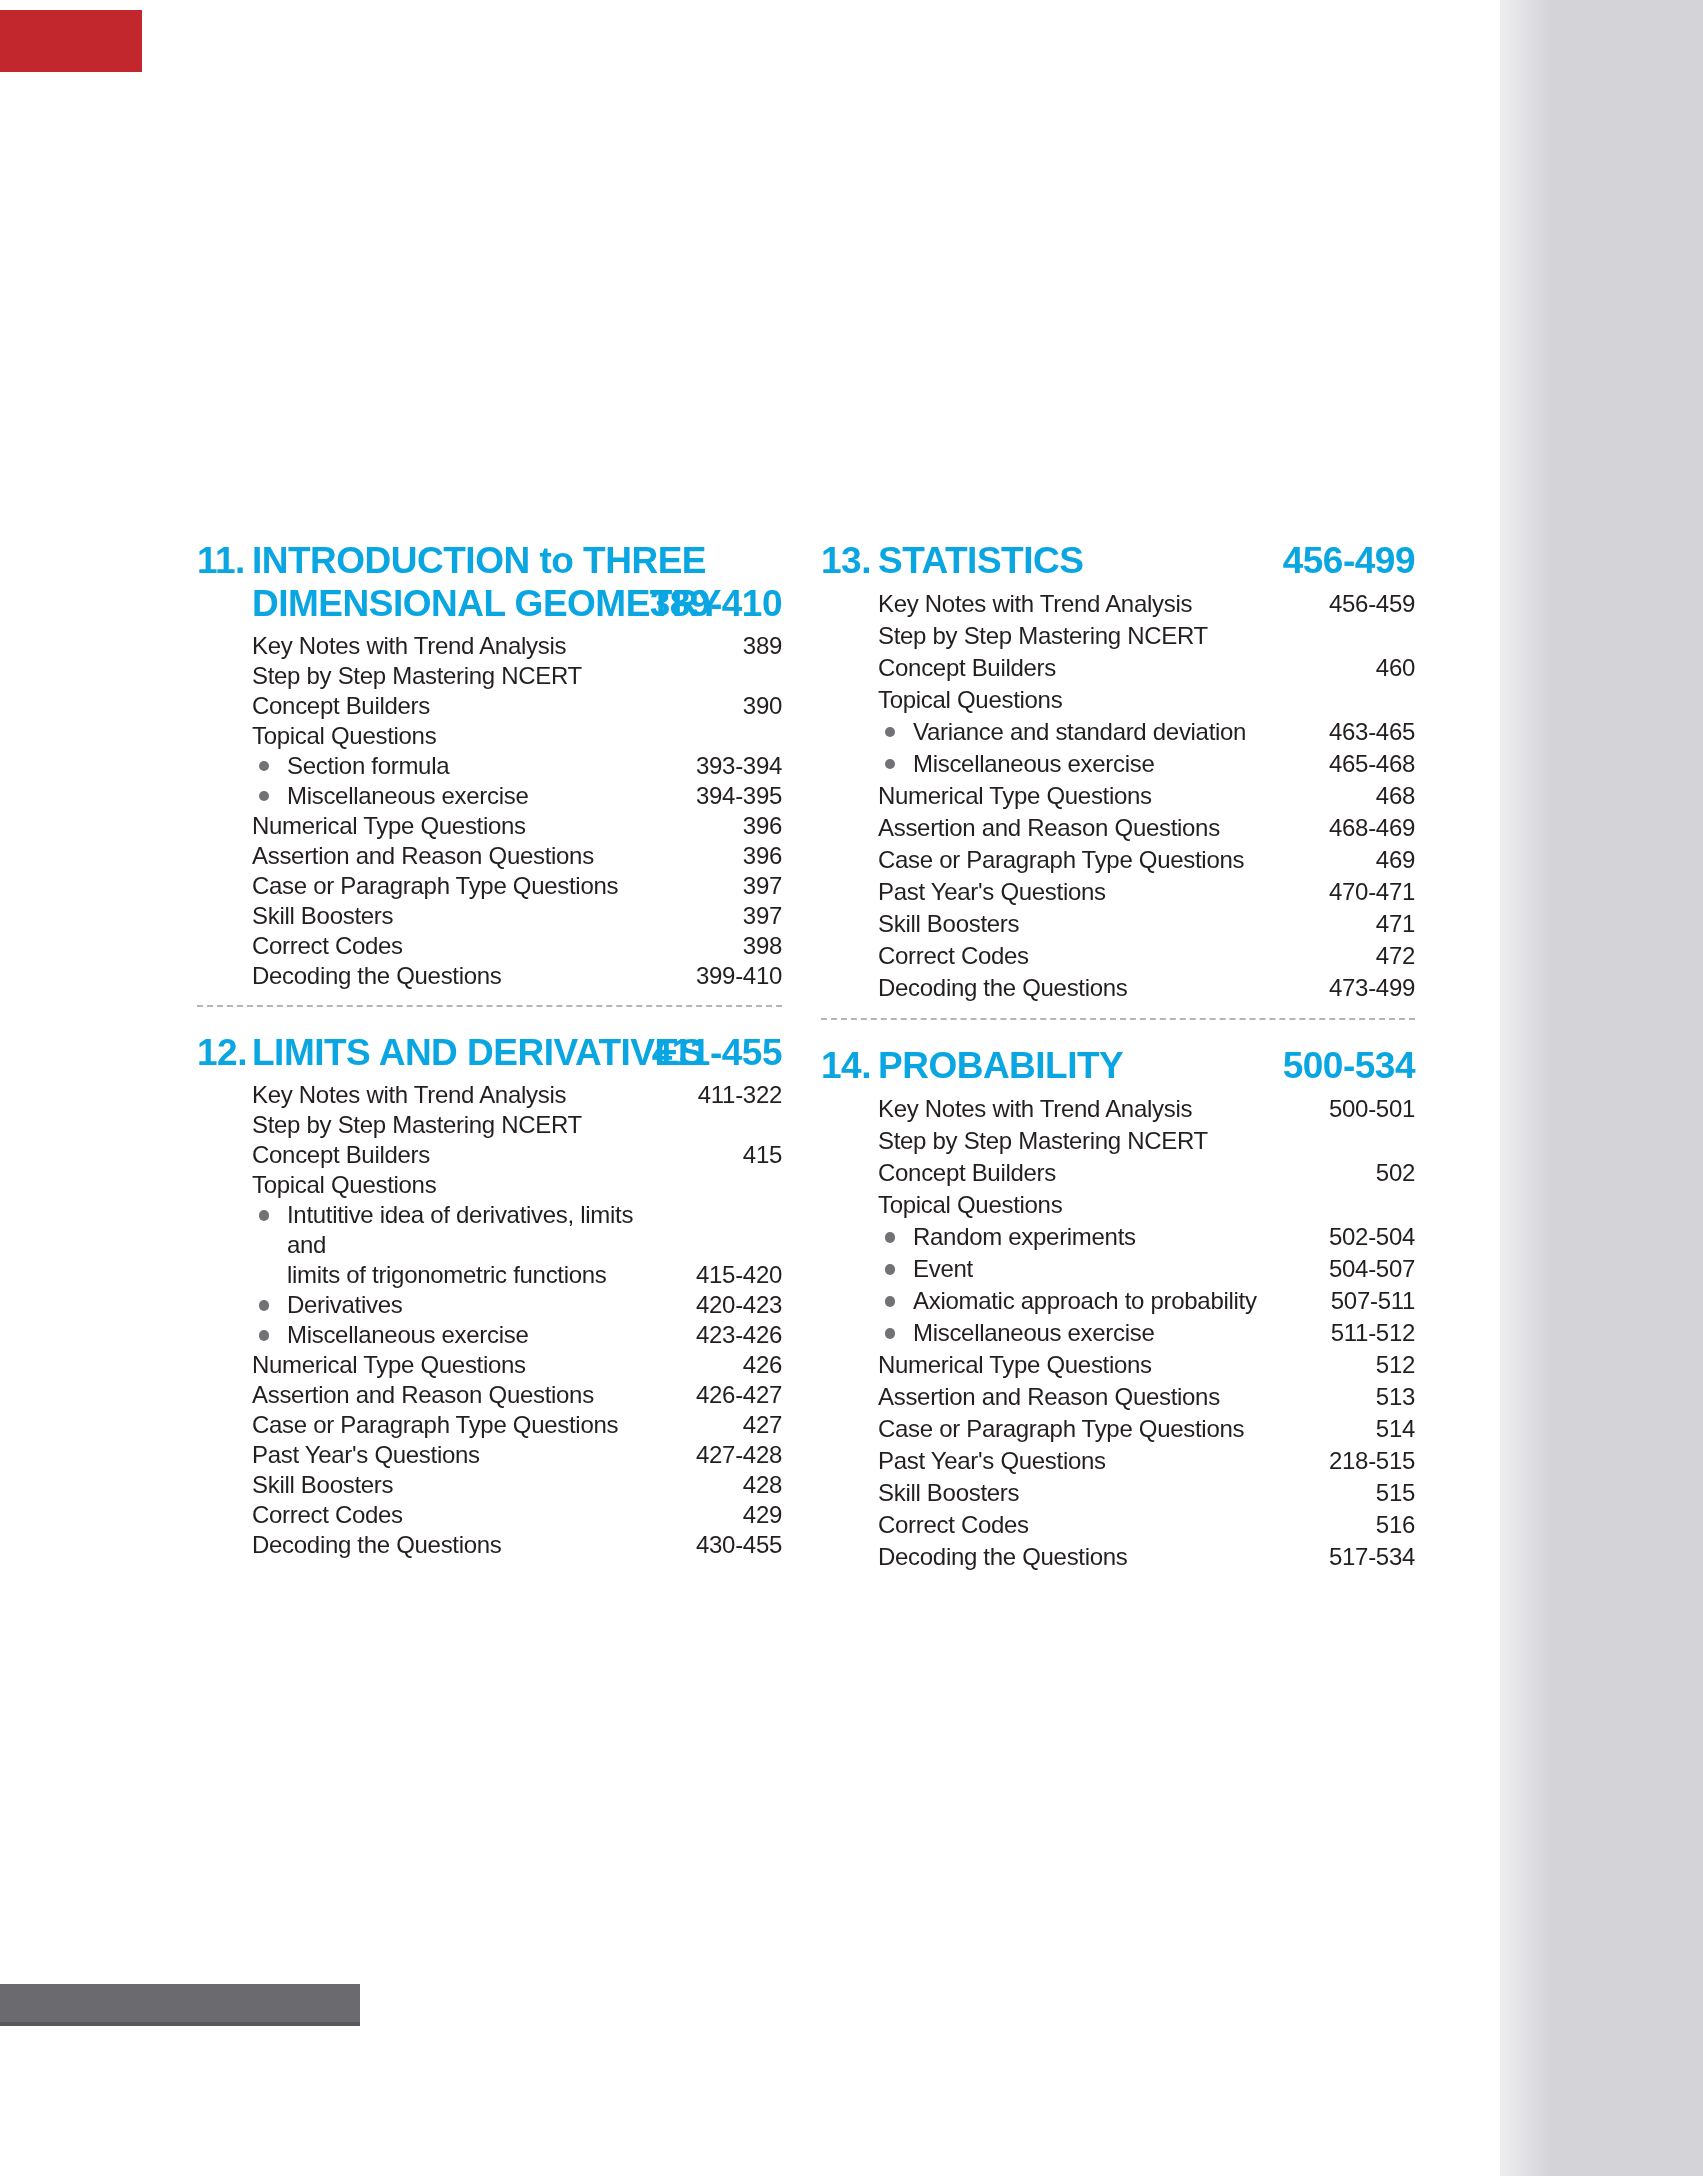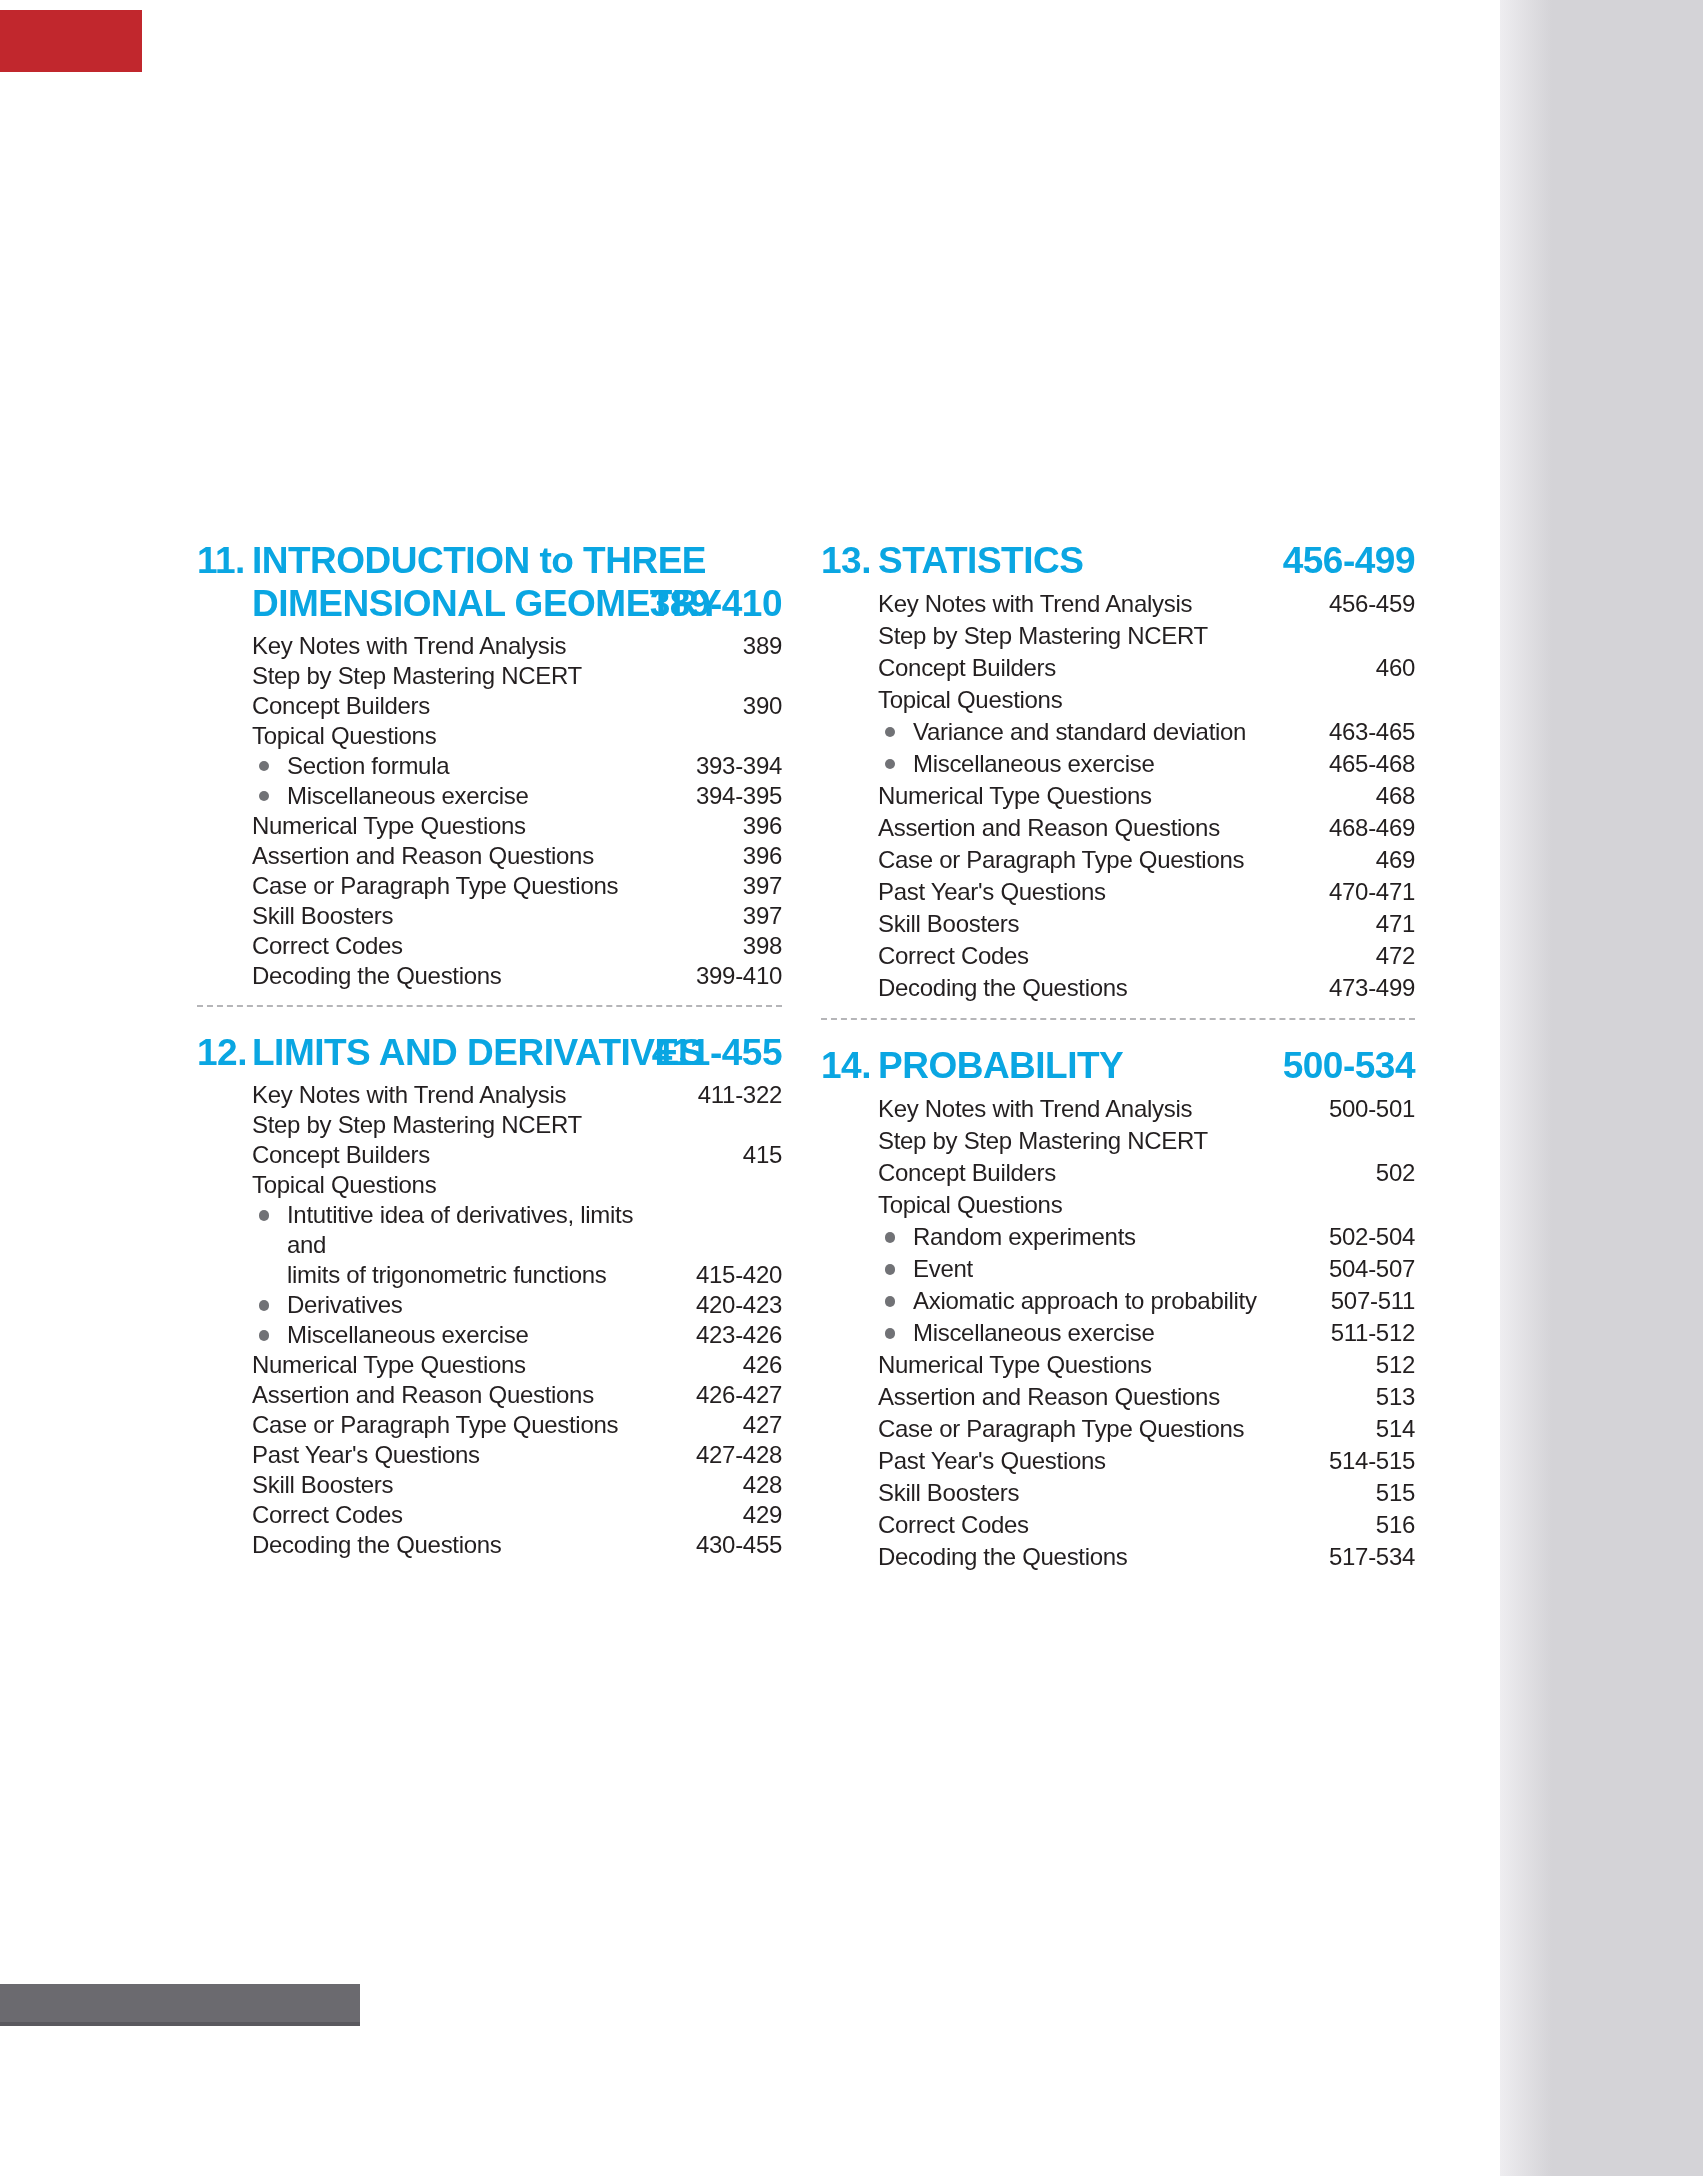--- a/index.html
+++ b/index.html
@@ -325,21 +325,21 @@
     <div class="toc-row plain">
       <span class="label">Assertion and Reason Questions</span>
       <span class="pages">513</span>
     </div>
     <div class="toc-row plain">
       <span class="label">Case or Paragraph Type Questions</span>
       <span class="pages">514</span>
     </div>
     <div class="toc-row plain">
       <span class="label">Past Year's Questions</span>
-      <span class="pages">514-515</span>
+      <span class="pages">218-515</span>
     </div>
     <div class="toc-row plain">
       <span class="label">Skill Boosters</span>
       <span class="pages">515</span>
     </div>
     <div class="toc-row bold">
       <span class="label">Correct Codes</span>
       <span class="pages">516</span>
     </div>
     <div class="toc-row bold">

